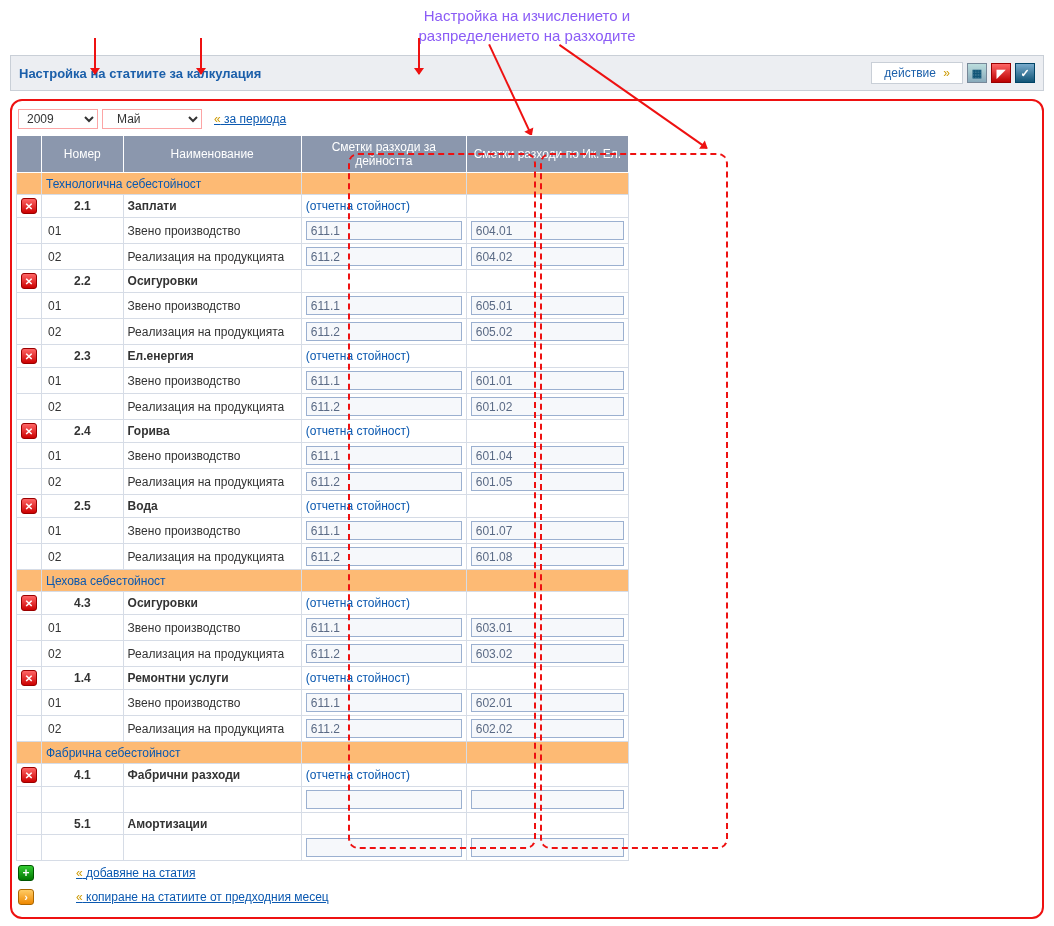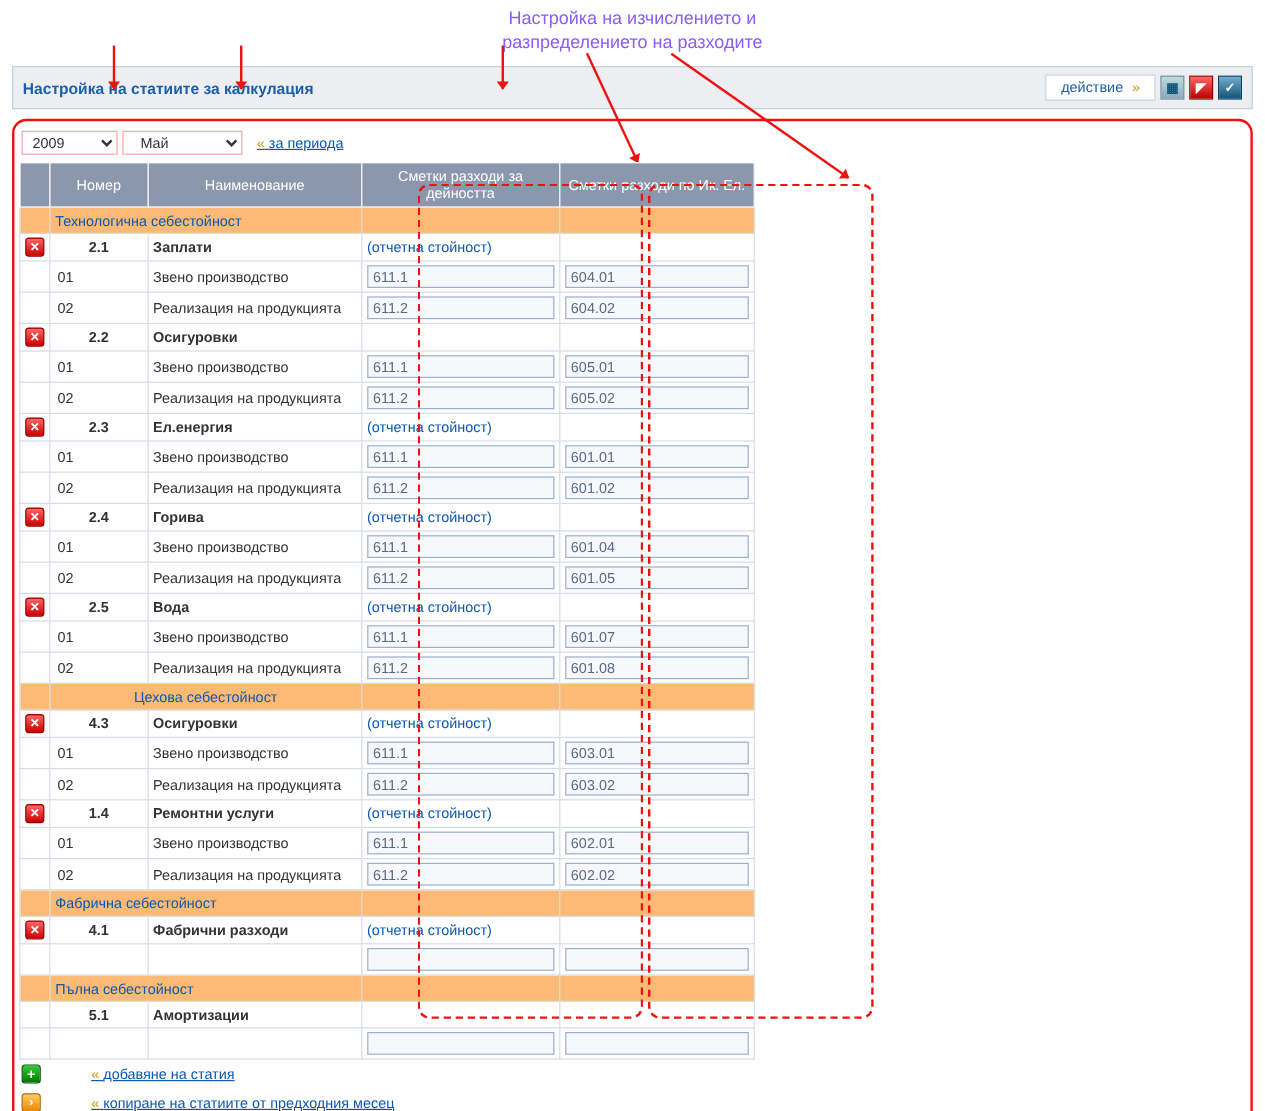--- a/index.html
+++ b/index.html
@@ -217,21 +217,21 @@
             </tr>
             <tr>
               <td class="col-del"></td>
               <td class="col-num" style="text-align:left;padding-left:6px;">02</td>
               <td class="col-name">Реализация на продукцията</td>
               <td class="col-acct"><input class="acct-input" value="611.2" style=""></td>
               <td class="col-acct"><input class="acct-input" value="601.08" style=""></td>
             </tr>
             <tr class="section-row">
               <td class="col-del"></td>
-              <td class="col-num" colspan="2" style="text-align:center;">Цехова себестойност</td>
+              <td class="col-num" colspan="2" style="text-align:left;">Цехова себестойност</td>
               <td></td>
               <td></td>
             </tr>
             <tr class="bold-row">
               <td class="col-del"><span class="del-btn">✕</span></td>
               <td class="col-num">4.3</td>
               <td class="col-name">Осигуровки</td>
               <td class="col-acct"><span class="report-link">(отчетна стойност)</span></td>
               <td class="col-acct"></td>
             </tr>
@@ -282,26 +282,20 @@
               <td class="col-name">Фабрични разходи</td>
               <td class="col-acct"><span class="report-link">(отчетна стойност)</span></td>
               <td class="col-acct"></td>
             </tr>
             <tr>
               <td class="col-del"></td>
               <td class="col-num" style="text-align:left;padding-left:6px;"></td>
               <td class="col-name"></td>
               <td class="col-acct"><input class="acct-input" value="" style=""></td>
               <td class="col-acct"><input class="acct-input" value="" style=""></td>
-            </tr>
-            <tr class="section-row">
-              <td class="col-del"></td>
-              <td class="col-num" colspan="2" style="text-align:left;">Пълна себестойност</td>
-              <td></td>
-              <td></td>
             </tr>
             <tr class="bold-row">
               <td class="col-del"></td>
               <td class="col-num">5.1</td>
               <td class="col-name">Амортизации</td>
               <td class="col-acct"></td>
               <td class="col-acct"></td>
             </tr>
             <tr>
               <td class="col-del"></td>

